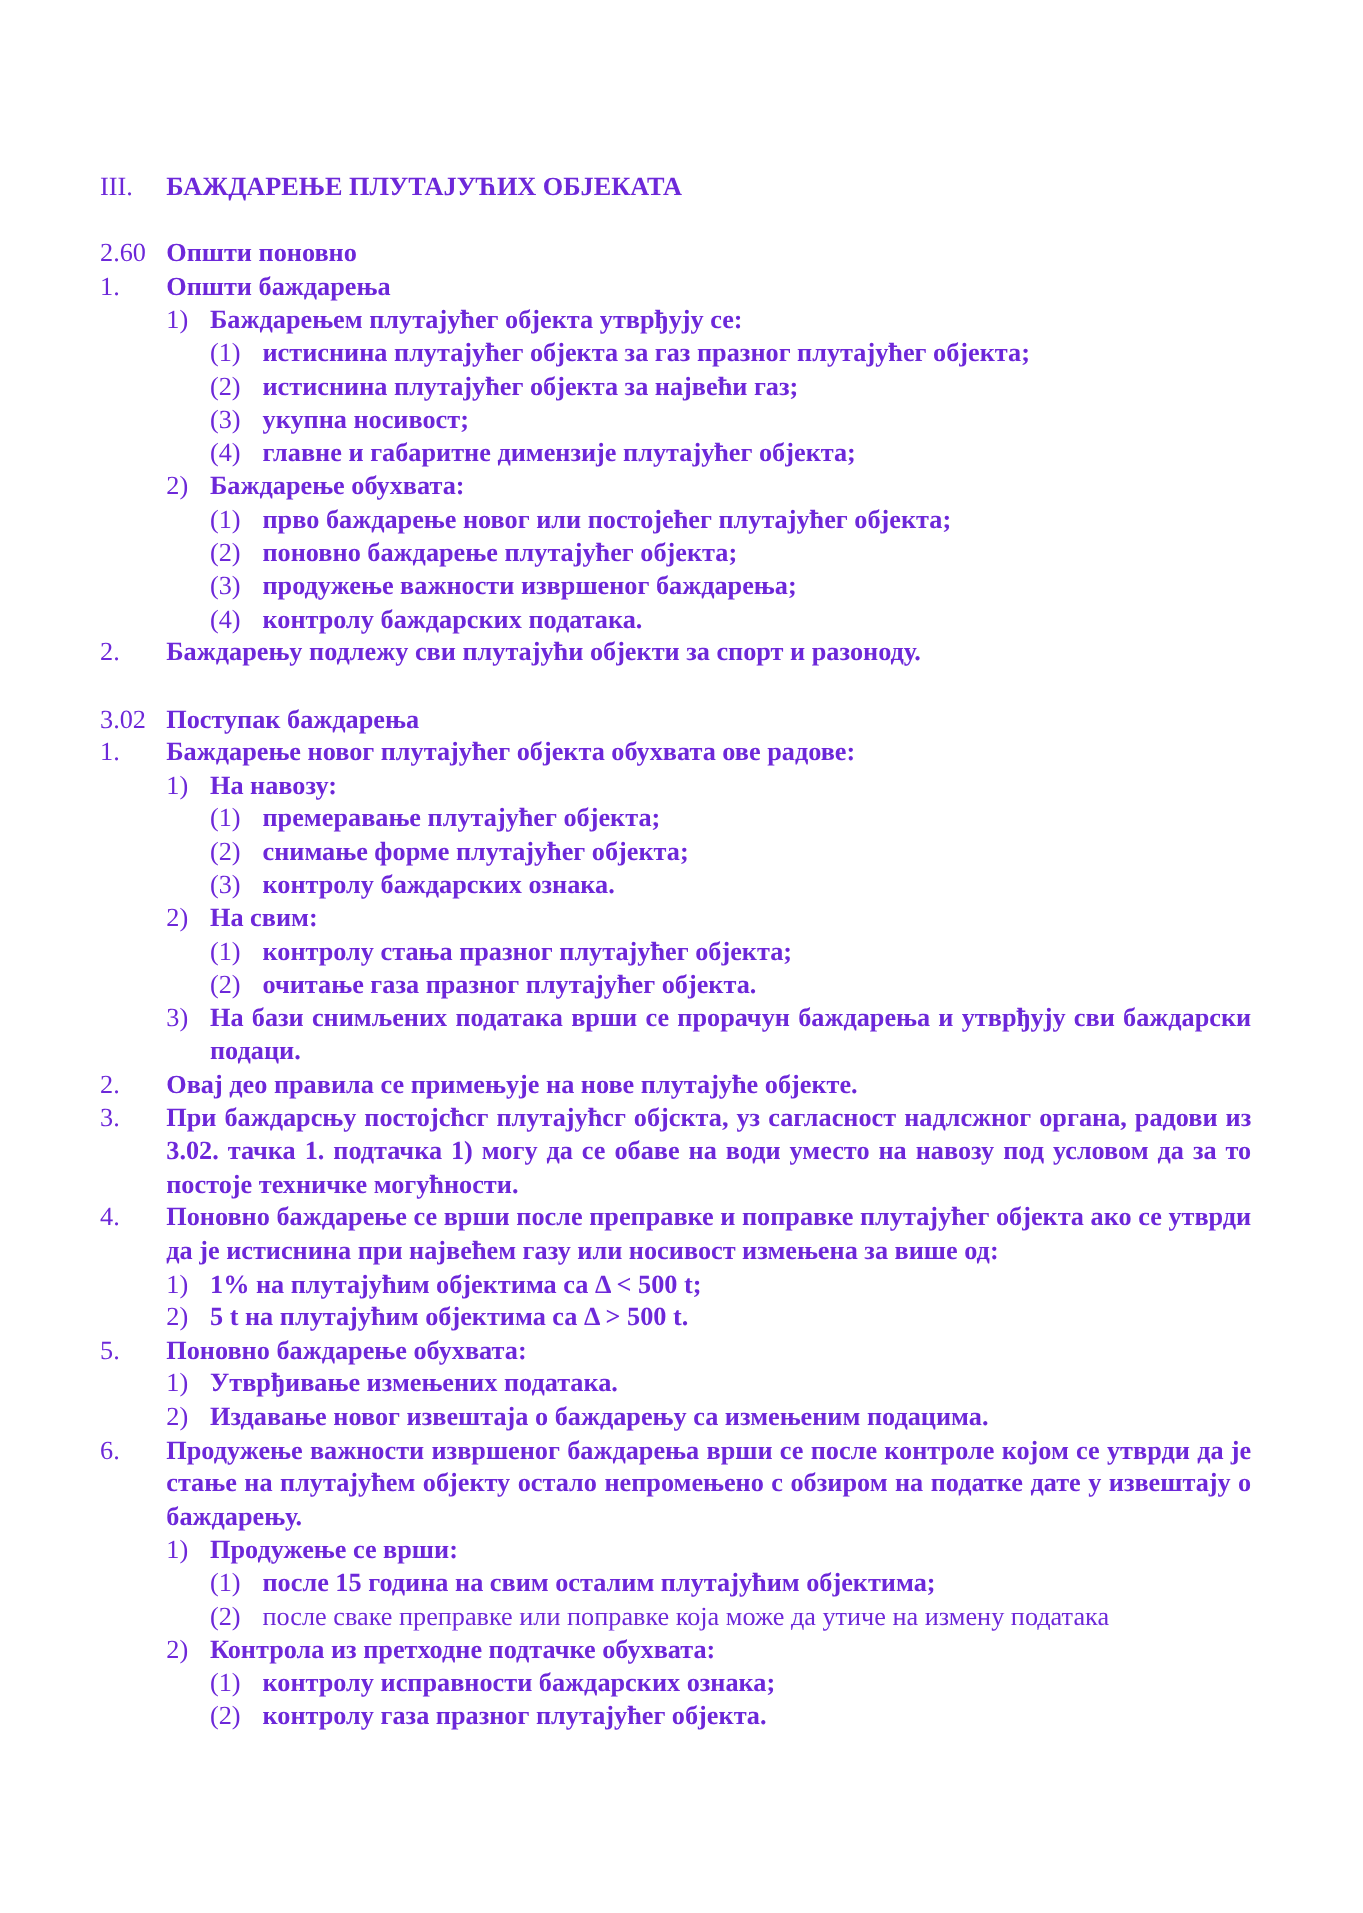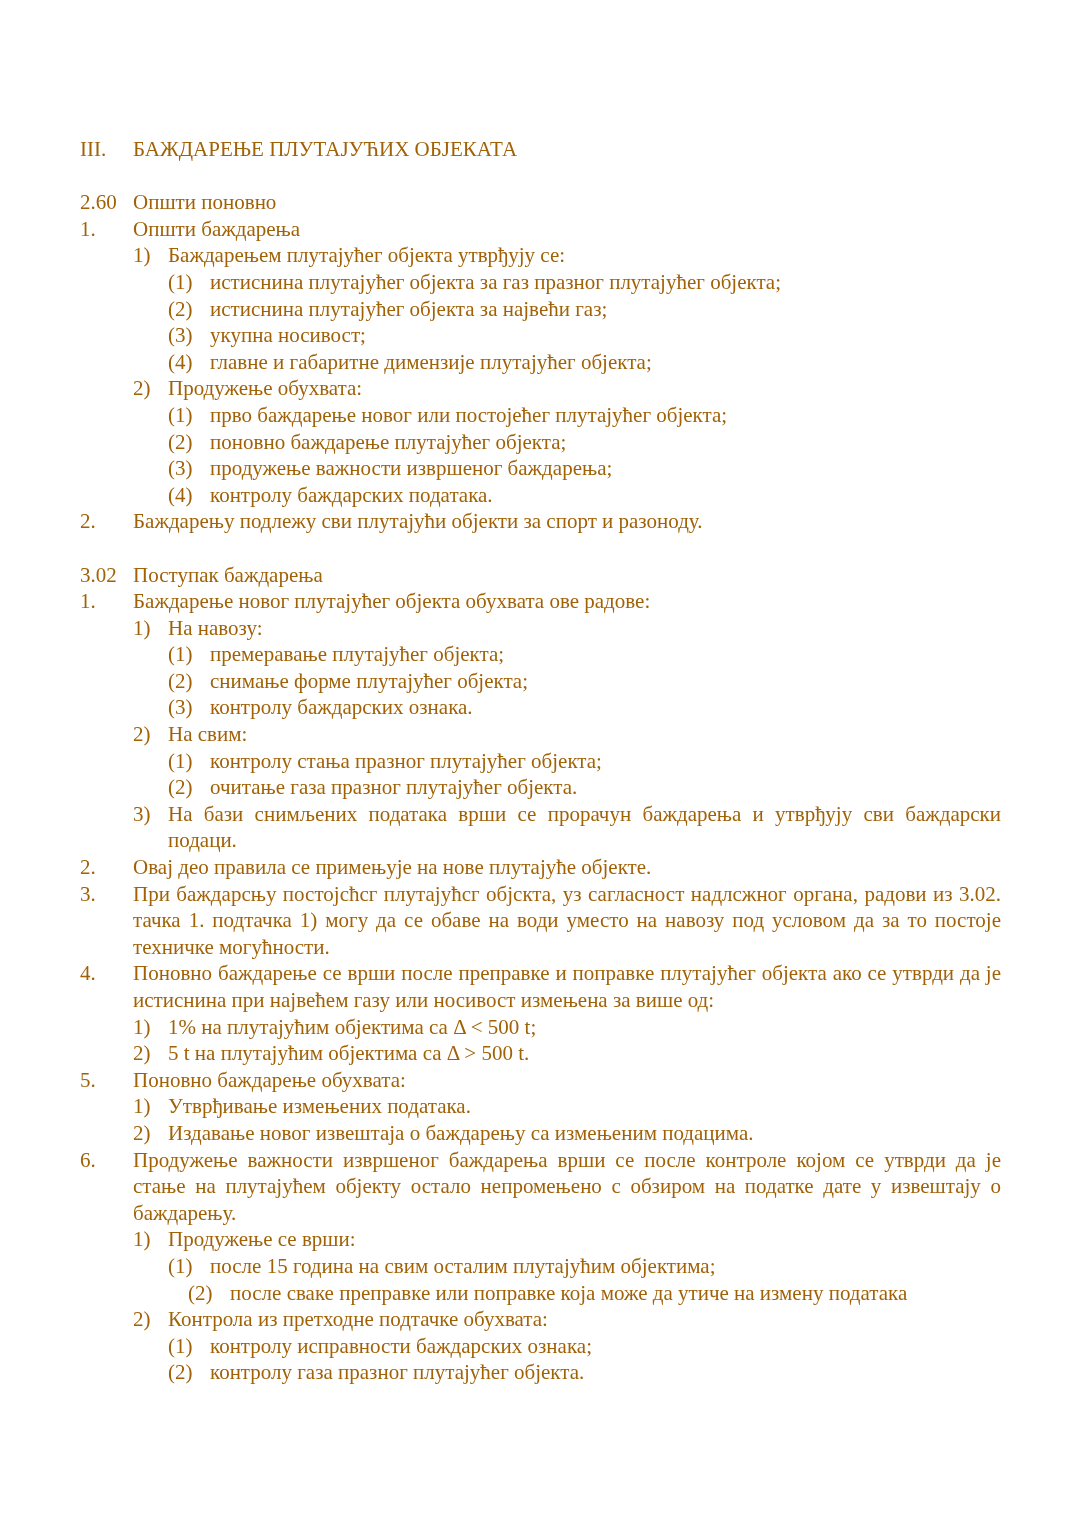--- a/index.html
+++ b/index.html
@@ -5,36 +5,36 @@
   * { box-sizing: border-box; }
   html, body { margin: 0; padding: 0; }
   body {
     width: 1090px; height: 1530px;
     background: #ffffff;
     font-family: "Liberation Serif", "DejaVu Serif", serif;
   }
   .page {
     width: 1086px; height: 1530px;
     padding: 136px 85px 40px 80px;
-    color: #a16207;
+    color: #6d28d9;
     font-size: 21px;
     line-height: 26.6px;
     overflow: hidden;
   }
   .row { display: flex; }
   .row .marker { flex: 0 0 53px; }
-  .row .text { flex: 1 1 auto; }
+  .row .text { flex: 1 1 auto; font-weight: bold; }
   .l1 { margin-left: 53px; }
   .l1 .marker { flex: 0 0 35px; }
   .l2 { margin-left: 88px; }
   .l2 .marker { flex: 0 0 42px; }
   .just .text { text-align: justify; }
   .spacer { height: 26.6px; }
   
-  .hang { margin-left: 79px; text-indent: 29px; }
+  .hang { margin-left: 59px; text-indent: 29px; }
   .hang .m { display: inline-block; width: 42px; text-indent: 0; }
 </style>
 </head>
 <body>
 
 <div class="page">
 
   <div class="row l0">
     <span class="marker">III.</span>
     <span class="text">БАЖДАРЕЊЕ ПЛУТАЈУЋИХ ОБЈЕКАТА</span>
@@ -68,21 +68,21 @@
     <span class="marker">(3)</span>
     <span class="text">укупна носивост;</span>
   </div>
   <div class="row l2">
     <span class="marker">(4)</span>
     <span class="text">главне и габаритне димензије плутајућег објекта;</span>
   </div>
 
   <div class="row l1">
     <span class="marker">2)</span>
-    <span class="text">Продужење обухвата:</span>
+    <span class="text">Баждарење обухвата:</span>
   </div>
   <div class="row l2">
     <span class="marker">(1)</span>
     <span class="text">прво баждарење новог или постојећег плутајућег објекта;</span>
   </div>
   <div class="row l2">
     <span class="marker">(2)</span>
     <span class="text">поновно баждарење плутајућег објекта;</span>
   </div>
   <div class="row l2">

